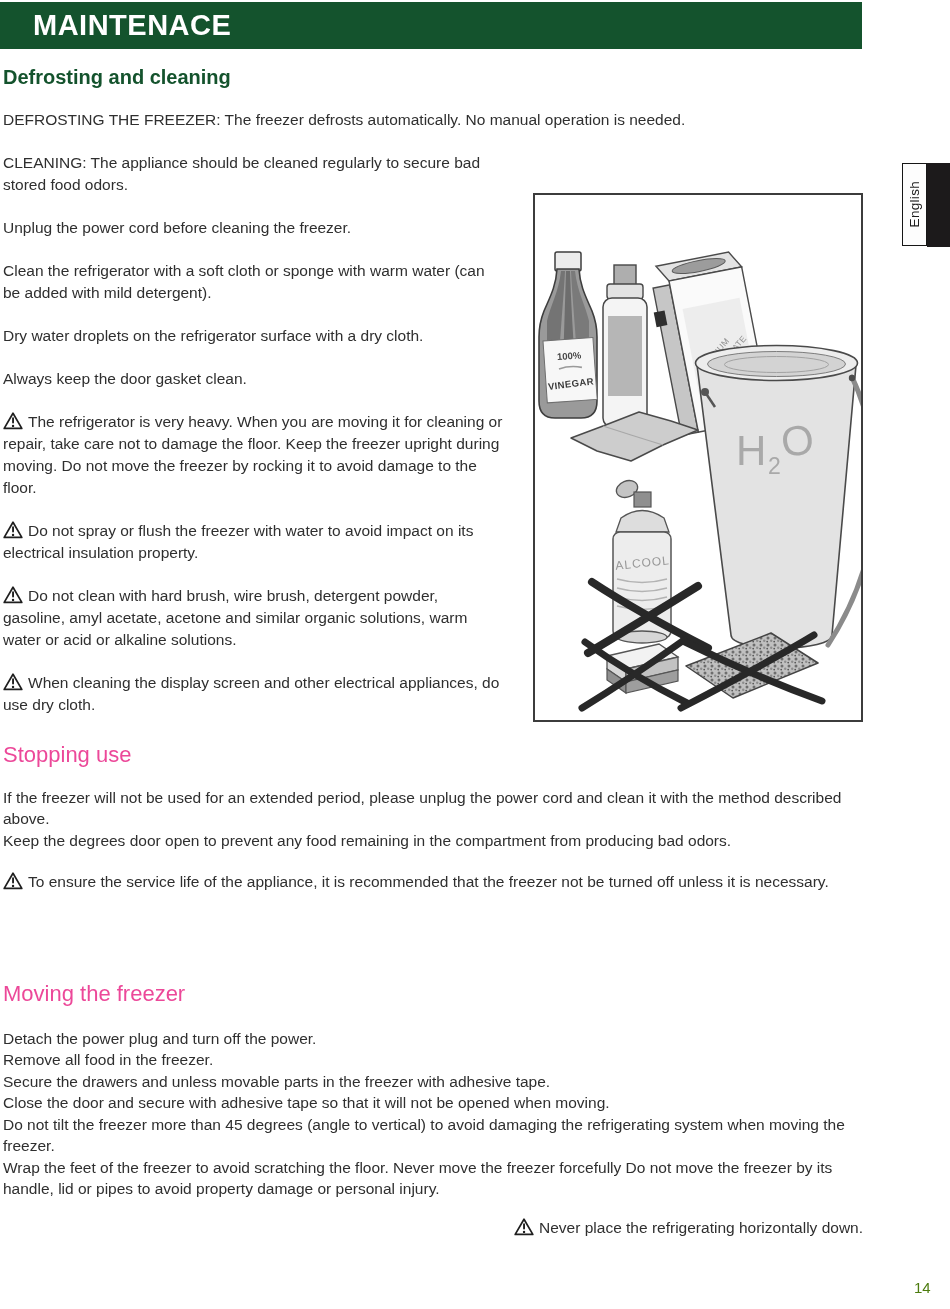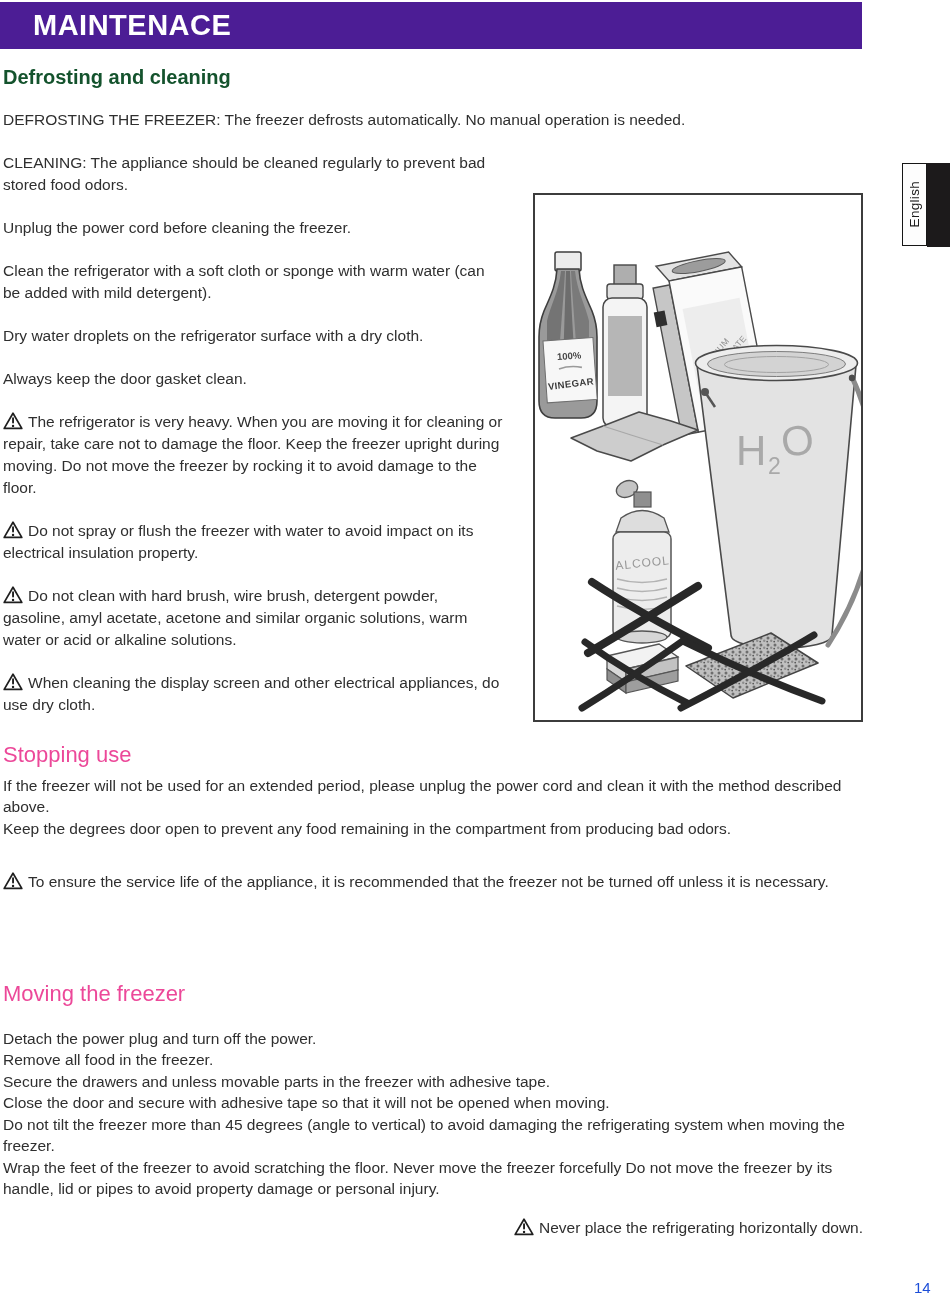--- a/index.html
+++ b/index.html
@@ -4,21 +4,21 @@
 <style>
   html,body{margin:0;padding:0;}
   body{
     width:950px;height:1309px;position:relative;background:#ffffff;
     font-family:"Liberation Sans","DejaVu Sans",sans-serif;
     color:#2f2f2f;overflow:hidden;
   }
   
   .header-bar{
     position:absolute;left:0;top:2px;width:862px;height:47px;
-    background:#4c1d95;
+    background:#14532d;
   }
   .header-title{
     color:#ffffff;font-size:29px;font-weight:bold;letter-spacing:.5px;
     line-height:47px;padding-left:33px;
   }
   
   .h-defrost{
     position:absolute;left:3px;top:66px;font-size:20px;font-weight:bold;color:#14532d;
   }
   .h-light{font-size:22px;font-weight:400;color:#ec4899;margin:0;}
@@ -47,44 +47,44 @@
     font-size:13.5px;color:#1c1c1c;letter-spacing:.3px;
   }
   .side-tab-black{
     position:absolute;left:927px;top:163px;width:23px;height:84px;background:#1c1a1b;
   }
   
   .section-stopping{
     position:absolute;left:3px;top:744px;width:868px;
     font-size:15.5px;line-height:21.5px;
   }
-  .stopping-paras{margin-top:9px;}
-  .stopping-warning{margin-top:32px;}
+  .stopping-paras{margin-top:21px;}
+  .stopping-warning{margin-top:20px;}
   .section-moving{
     position:absolute;left:3px;top:983px;width:860px;
     font-size:15.5px;line-height:21.5px;
   }
   .moving-lines{margin-top:23px;}
   .moving-warning{margin-top:17px;text-align:right;}
   .page-num{
-    position:absolute;left:914px;top:1279px;font-size:15px;color:#1d4ed8;
+    position:absolute;left:914px;top:1279px;font-size:15px;color:#4d7c0f;
   }
 </style>
 </head>
 <body>
 
 <div class="header-bar">
   <div class="header-title">MAINTENACE</div>
 </div>
 
 <div class="h-defrost">Defrosting and cleaning</div>
 
 <div class="left-col">
   <p class="wide">DEFROSTING THE FREEZER: The freezer defrosts automatically. No manual operation is needed.</p>
-  <p>CLEANING: The appliance should be cleaned regularly to prevent bad stored food odors.</p>
+  <p>CLEANING: The appliance should be cleaned regularly to secure bad stored food odors.</p>
   <p>Unplug the power cord before cleaning the freezer.</p>
   <p>Clean the refrigerator with a soft cloth or sponge with warm water (can be added with mild detergent).</p>
   <p>Dry water droplets on the refrigerator surface with a dry cloth.</p>
   <p>Always keep the door gasket clean.</p>
 
   <p class="warn"><svg class="wicon" width="20" height="18" viewBox="0 0 20 18">
         <path d="M10 1.2 L18.8 16.4 H1.2 Z" fill="none" stroke="#1f1f1f" stroke-width="1.7" stroke-linejoin="round"></path>
         <rect x="9.1" y="5.3" width="1.9" height="6.2" rx="0.95" fill="#1f1f1f"></rect>
         <circle cx="10.05" cy="13.9" r="1.2" fill="#1f1f1f"></circle>
       </svg><span>The refrigerator is very heavy. When you are moving it for cleaning or repair, take care not to damage the floor. Keep the freezer upright during moving. Do not move the freezer by rocking it to avoid damage to the floor.</span></p>

